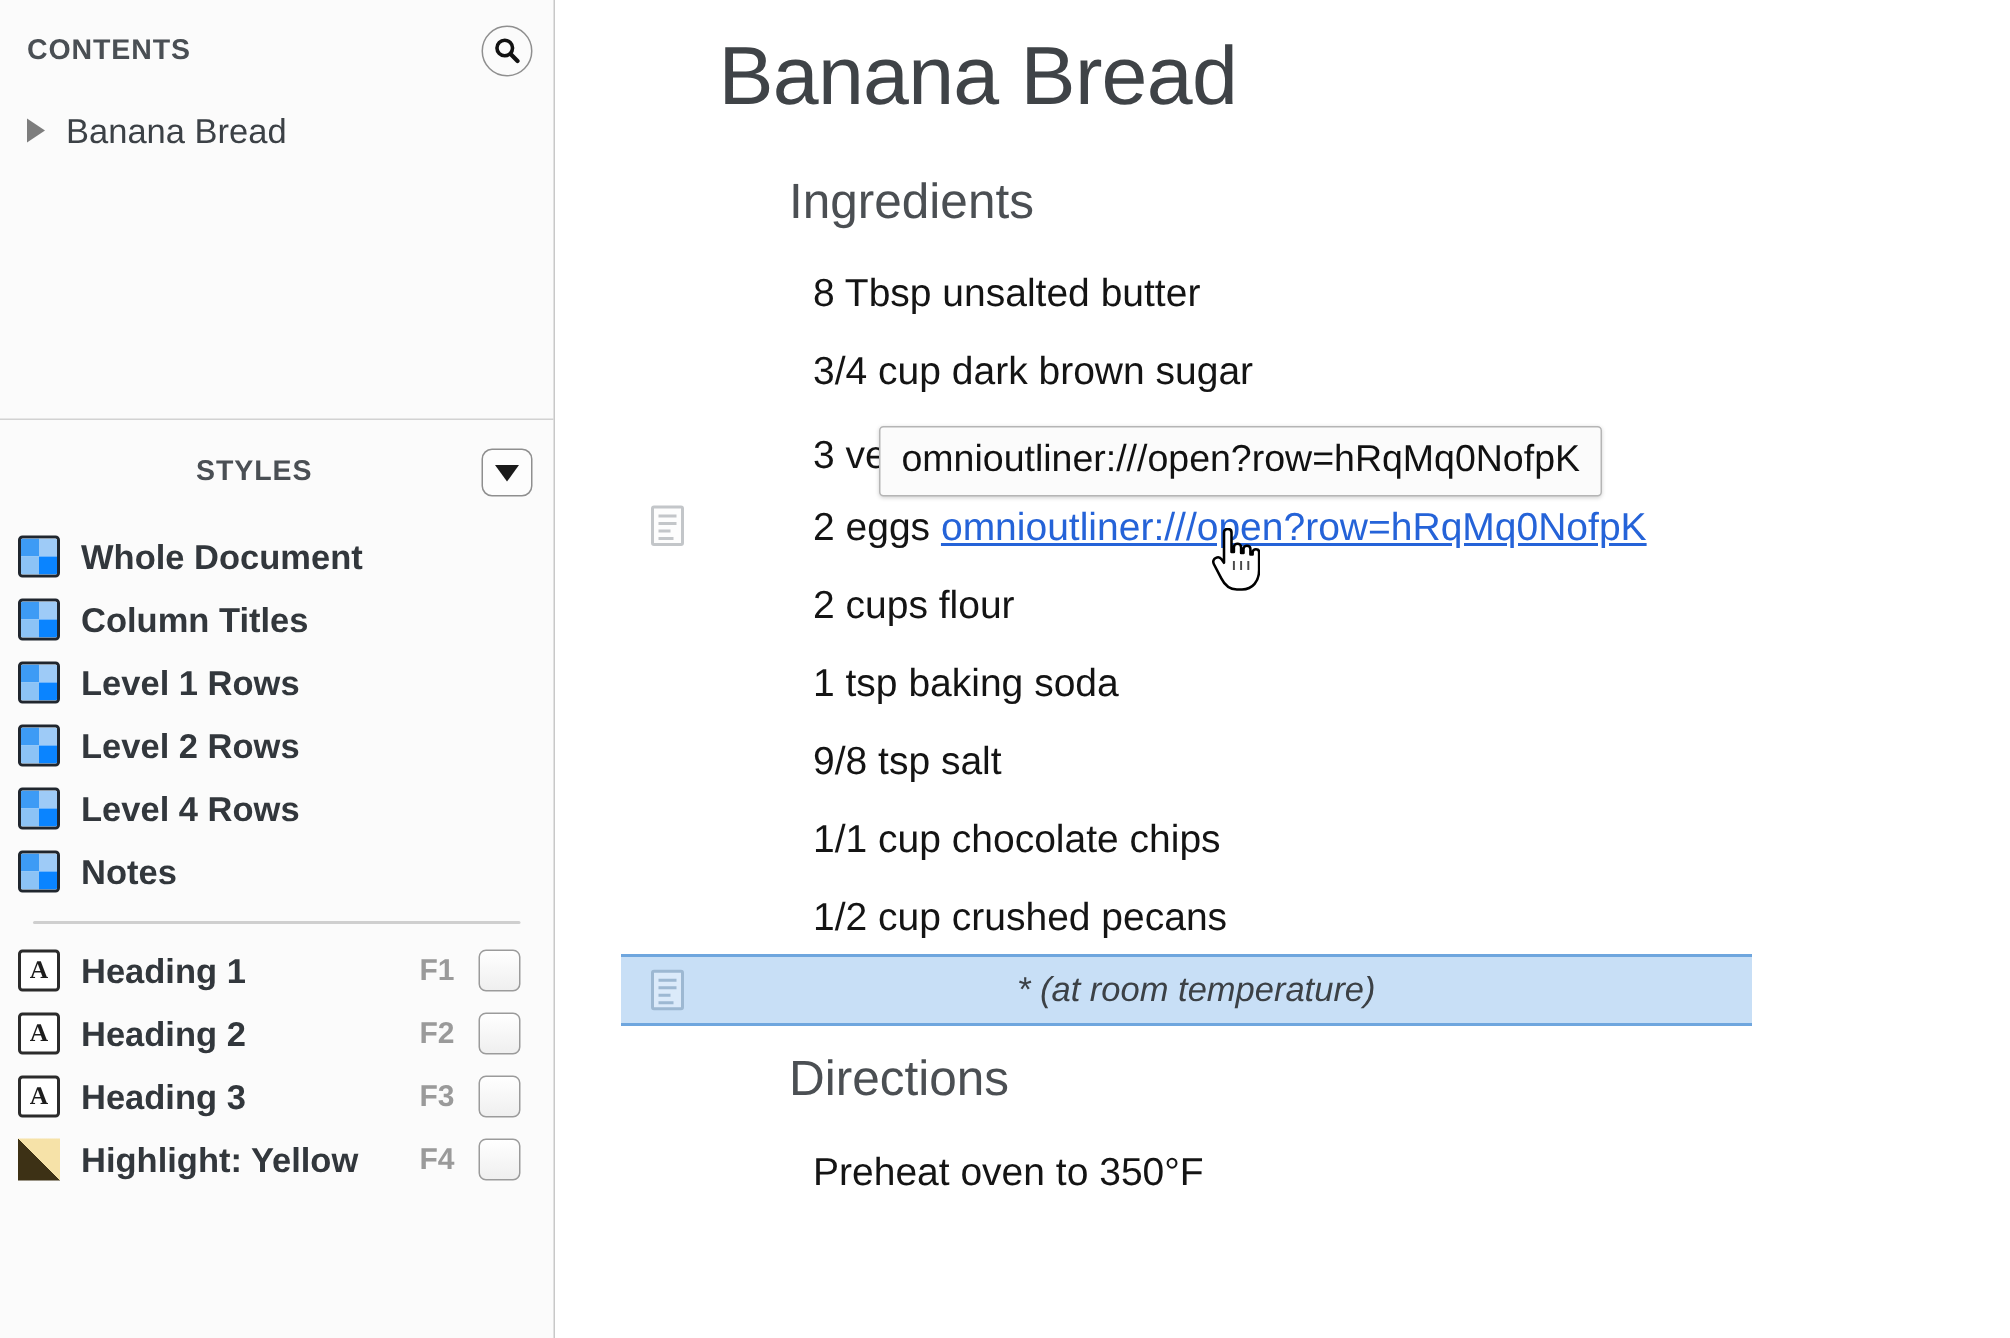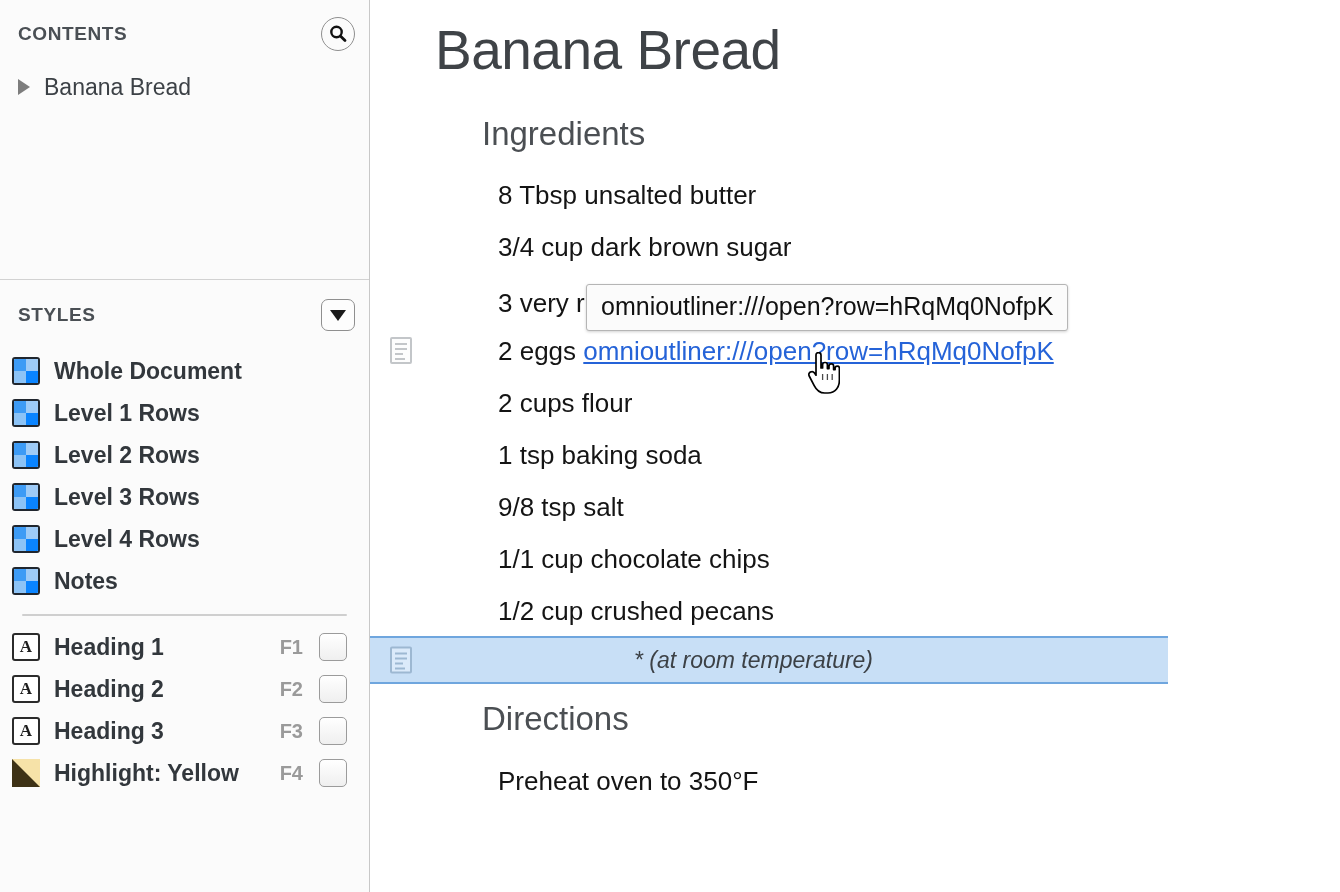--- a/index.html
+++ b/index.html
@@ -12,20 +12,21 @@
     overflow: hidden;
     background: #ffffff;
     font-family: "Liberation Sans", sans-serif;
     -webkit-font-smoothing: antialiased;
   }
   .app {
     position: relative;
     width: 1168px;
     height: 892px;
     display: flex;
+    gap: 44px;
   }
 
   
   .sidebar {
     position: relative;
     width: 370px;
     height: 892px;
     background: #fbfbfb;
     border-right: 1px solid #c8c8c8;
     box-sizing: border-box;
@@ -327,39 +328,48 @@
       </div>
     </div>
 
     <div class="tree-row">
       <span class="disclosure"></span>
       <span class="tree-label">Banana Bread</span>
     </div>
 
     <div class="hdivider" style="position:absolute; top:279px; left:0;"></div>
 
-    <div class="section-header" style="position:absolute; top:281px; left:0; right:0;">
+    <div class="section-header" style="position:absolute; top:281px; left:0; right:0;text-align:center;">
       <div class="section-title">STYLES</div>
       <div class="icon-btn-rounded">
         <span class="tri-down"></span>
       </div>
     </div>
 
     <div class="styles-list" style="position:absolute; top:348px; left:0; right:0;">
 
       <div class="style-row">
         <span class="swatch">
             <i class="sq-a"></i>
             <i class="sq-b"></i>
             <i class="sq-c"></i>
             <i class="sq-d"></i>
           </span>
         <span class="style-label">Whole Document</span>
       </div>
 
+      <div class="style-row">
+        <span class="swatch">
+            <i class="sq-a"></i>
+            <i class="sq-b"></i>
+            <i class="sq-c"></i>
+            <i class="sq-d"></i>
+          </span>
+        <span class="style-label">Column Titles</span>
+      </div>
 
       <div class="style-row">
         <span class="swatch">
             <i class="sq-a"></i>
             <i class="sq-b"></i>
             <i class="sq-c"></i>
             <i class="sq-d"></i>
           </span>
         <span class="style-label">Level 1 Rows</span>
       </div>
@@ -367,29 +377,20 @@
       <div class="style-row">
         <span class="swatch">
             <i class="sq-a"></i>
             <i class="sq-b"></i>
             <i class="sq-c"></i>
             <i class="sq-d"></i>
           </span>
         <span class="style-label">Level 2 Rows</span>
       </div>
 
-      <div class="style-row">
-        <span class="swatch">
-            <i class="sq-a"></i>
-            <i class="sq-b"></i>
-            <i class="sq-c"></i>
-            <i class="sq-d"></i>
-          </span>
-        <span class="style-label">Level 3 Rows</span>
-      </div>
 
       <div class="style-row">
         <span class="swatch">
             <i class="sq-a"></i>
             <i class="sq-b"></i>
             <i class="sq-c"></i>
             <i class="sq-d"></i>
           </span>
         <span class="style-label">Level 4 Rows</span>
       </div>

